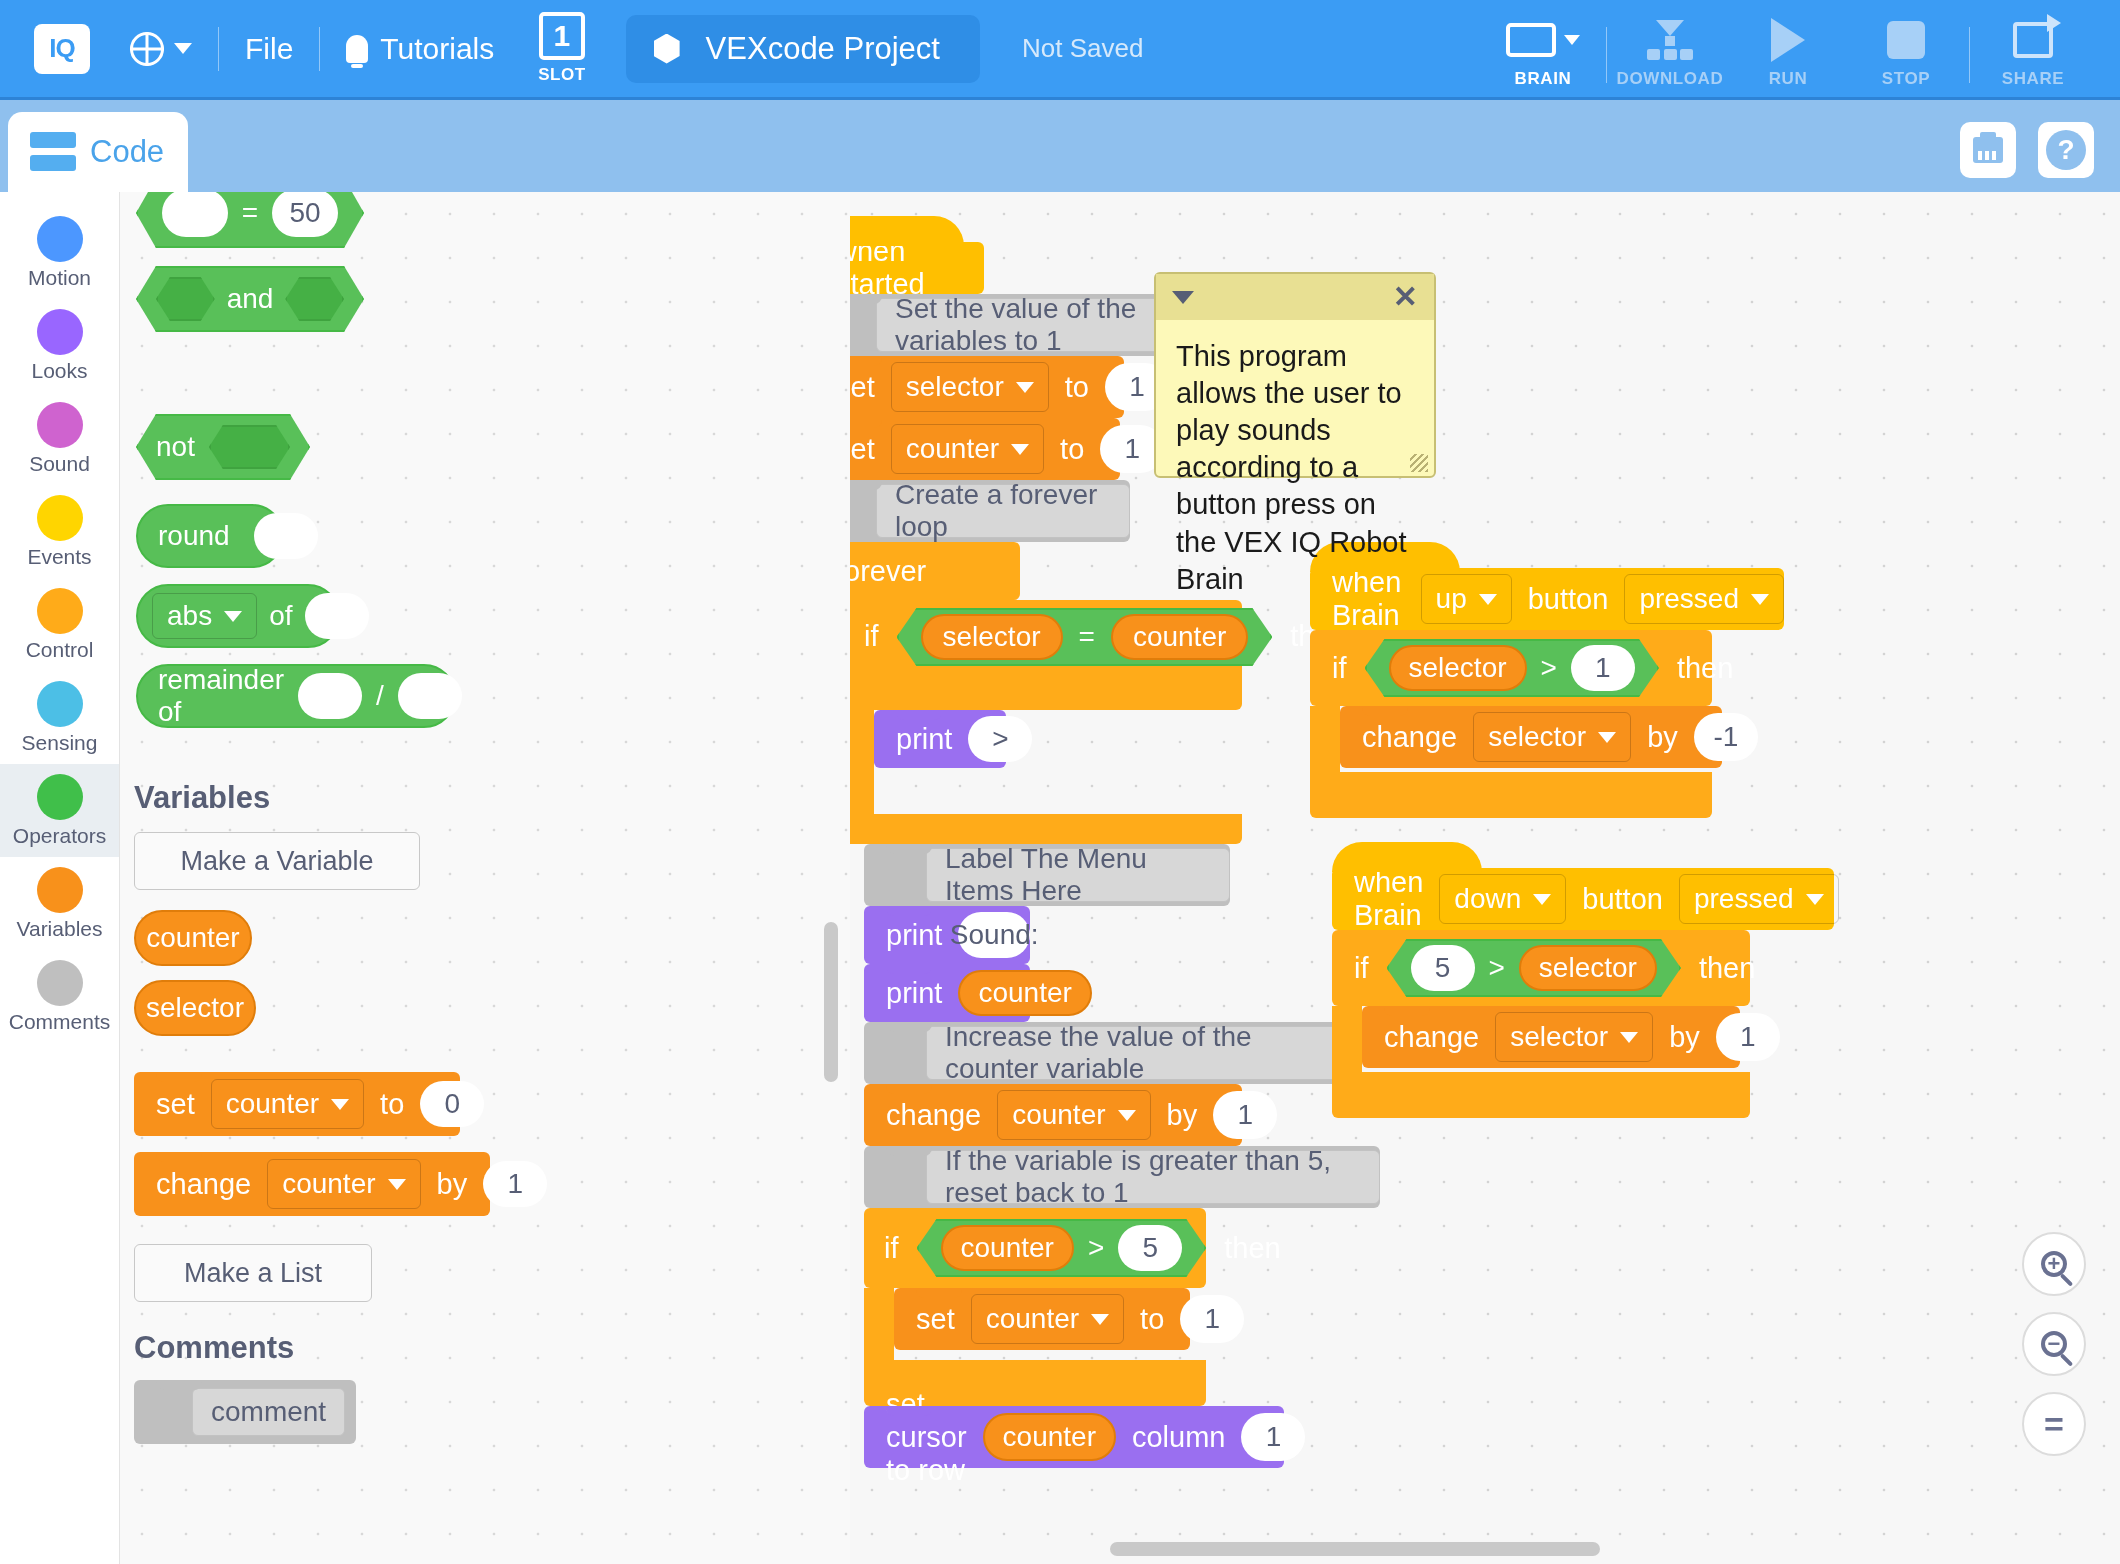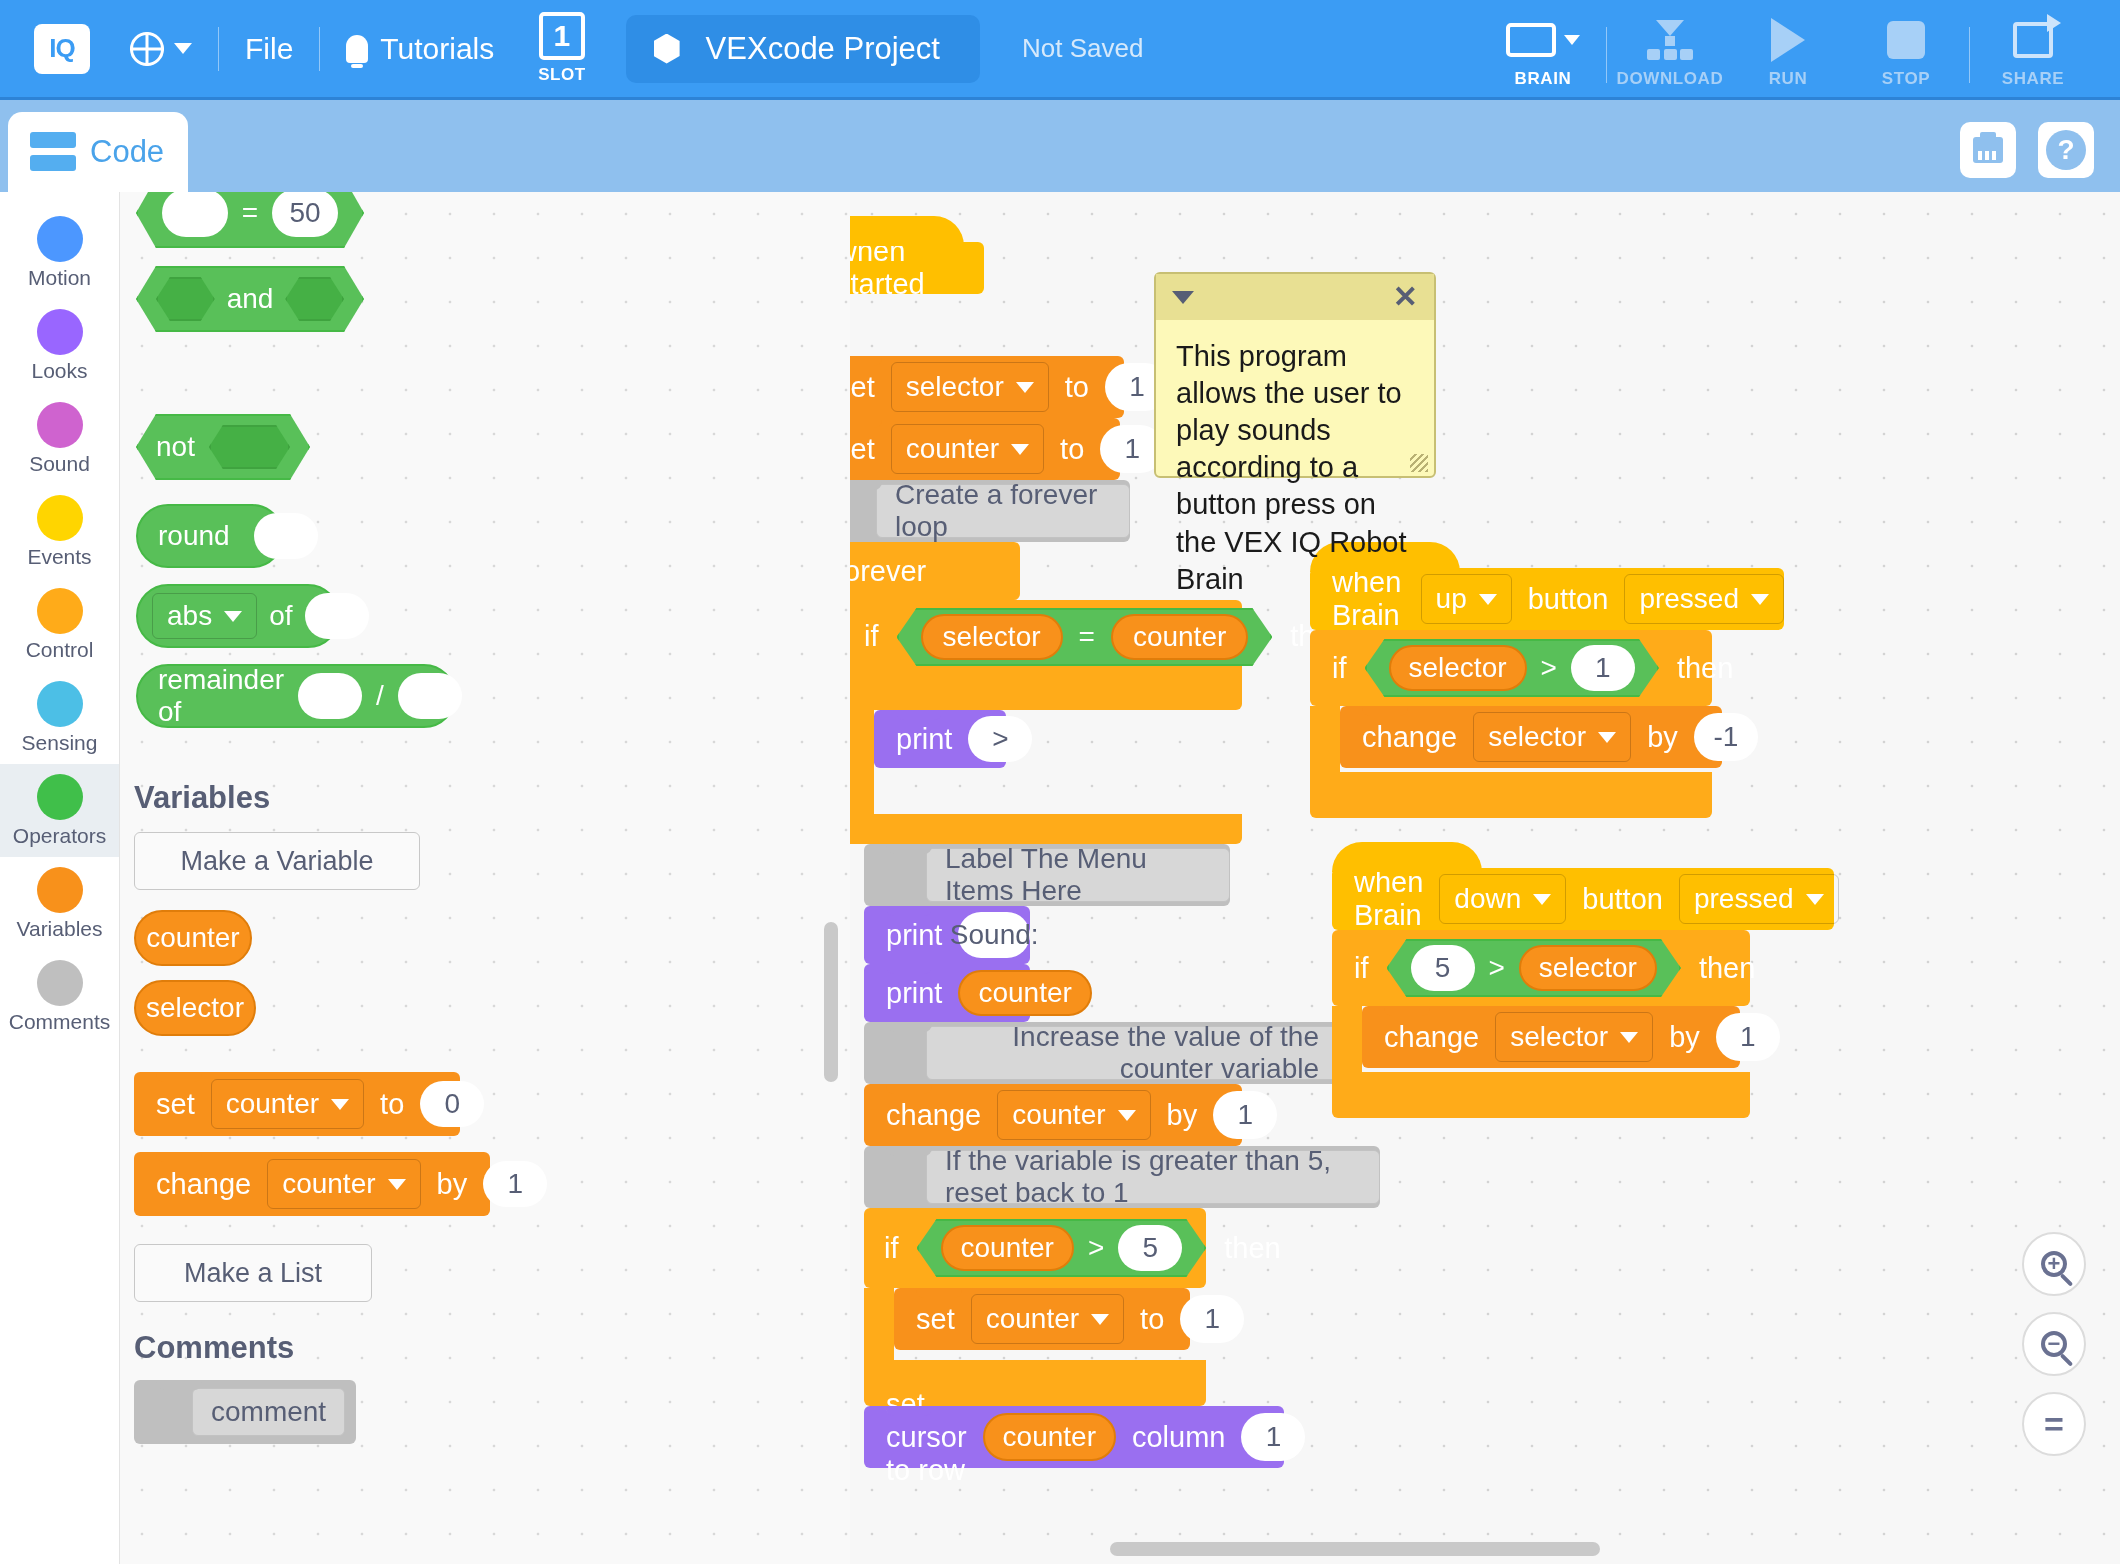--- a/index.html
+++ b/index.html
@@ -438,20 +438,24 @@
 
   <div class="vscroll" style="right:12px; top:730px; height:160px;"></div>
 </div>
 
 <div class="workspace">
 
   <div class="hat" style="left:-36px; top:50px; width:170px; height:52px;">
     <span>when started</span>
   </div>
 
+  <div class="graycom" style="left:-36px; top:102px; width:420px; height:62px;">
+    <div class="notch" style="background:#bfbfbf;"></div>
+    <div class="graytxt">Set the value of the variables to 1</div>
+  </div>
 
   <div class="varstk" style="left:-36px; top:164px; width:310px; height:62px;">
     <div class="notch" style="background:#f8911b;"></div>
     <span>set</span>
     <div class="dropin">
       <span>selector</span>
       <div class="caret-w"></div>
     </div>
     <span>to</span>
     <div class="ovalwhite" style="width:58px;height:48px;">1</div>
@@ -505,21 +509,21 @@
     <span>print</span>
     <div class="ovalwhite" style="padding:0 16px;height:46px;">Sound:</div>
   </div>
 
   <div class="purplestk" style="left:14px; top:772px; width:166px; height:58px;">
     <div class="notch" style="background:#9a6ff0;"></div>
     <span>print</span>
     <div class="varoval" style="height:46px;padding:0 18px;">counter</div>
   </div>
 
-  <div class="graycom" style="left:14px; top:830px; width:474px; height:62px;text-align:right;">
+  <div class="graycom" style="left:14px; top:830px; width:474px; height:62px;">
     <div class="notch" style="background:#bfbfbf;"></div>
     <div class="graytxt">Increase the value of the counter variable</div>
   </div>
 
   <div class="varstk" style="left:14px; top:892px; width:378px; height:62px;">
     <div class="notch" style="background:#f8911b;"></div>
     <span>change</span>
     <div class="dropin">
       <span>counter</span>
       <div class="caret-w"></div>

